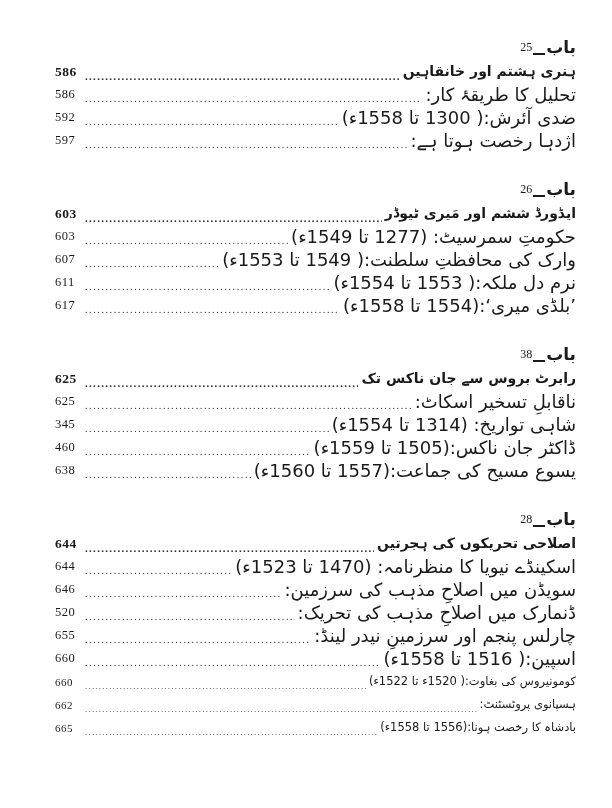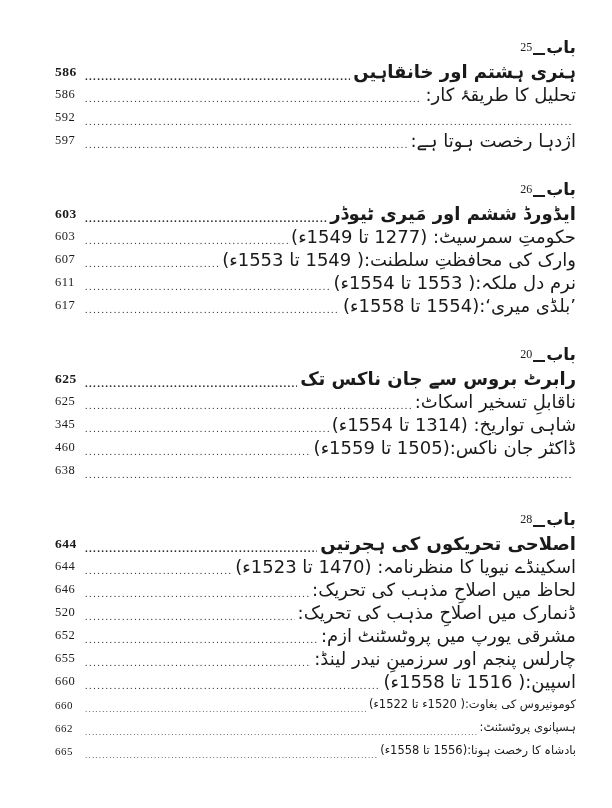--- a/index.html
+++ b/index.html
@@ -78,21 +78,21 @@
     font-size: 10px;
     letter-spacing: 1.6px;
     color: #2b2b2b;
     margin: 0 3px;
   }
   .dots::after {
     content: "............................................................................................................................................................................................................................";
   }
 
   .title-row .page { font-weight: bold; font-size: 13.5px; }
-  .title-row .title { font-weight: bold; font-size: 18px; }
+  .title-row .title { font-weight: bold; font-size: 14px; }
   .title-row .dots { font-weight: bold; font-size: 11px; letter-spacing: 1.3px; }
 
   .row.small { height: 23px; }
   .row.small .page { font-size: 11px; }
   .row.small .title { font-size: 11.5px; }
   .row.small .dots { font-size: 9px; letter-spacing: 1.2px; }
 </style>
 </head>
 <body>
 
@@ -110,20 +110,21 @@
       <span class="title" dir="rtl">ہنری ہشتم اور خانقاہیں</span>
     </div>
     <div class="row">
       <span class="page">586</span>
       <span class="dots"></span>
       <span class="title" dir="rtl">تحلیل کا طریقۂ کار:</span>
     </div>
     <div class="row">
       <span class="page">592</span>
       <span class="dots"></span>
+      <span class="title" dir="rtl">ضدی آئرش:( 1300 تا 1558ء)</span>
     </div>
     <div class="row">
       <span class="page">597</span>
       <span class="dots"></span>
       <span class="title" dir="rtl">اژدہا رخصت ہوتا ہے:</span>
     </div>
   </section>
 
   <section class="chapter">
     <div class="chapter-head" dir="rtl">
@@ -155,21 +156,21 @@
       <span class="page">617</span>
       <span class="dots"></span>
       <span class="title" dir="rtl">’بلڈی میری‘:(1554 تا 1558ء)</span>
     </div>
   </section>
 
   <section class="chapter">
     <div class="chapter-head" dir="rtl">
       <span class="bab">باب</span>
       <span class="bab-line"></span>
-      <span class="bab-num">20</span>
+      <span class="bab-num">38</span>
     </div>
     <div class="row title-row">
       <span class="page">625</span>
       <span class="dots"></span>
       <span class="title" dir="rtl">رابرٹ بروس سے جان ناکس تک</span>
     </div>
     <div class="row">
       <span class="page">625</span>
       <span class="dots"></span>
       <span class="title" dir="rtl">ناقابلِ تسخیر اسکاٹ:</span>
@@ -180,20 +181,21 @@
       <span class="title" dir="rtl">شاہی تواریخ: (1314 تا 1554ء)</span>
     </div>
     <div class="row">
       <span class="page">460</span>
       <span class="dots"></span>
       <span class="title" dir="rtl">ڈاکٹر جان ناکس:(1505 تا 1559ء)</span>
     </div>
     <div class="row">
       <span class="page">638</span>
       <span class="dots"></span>
+      <span class="title" dir="rtl">یسوع مسیح کی جماعت:(1557 تا 1560ء)</span>
     </div>
   </section>
 
   <section class="chapter">
     <div class="chapter-head" dir="rtl">
       <span class="bab">باب</span>
       <span class="bab-line"></span>
       <span class="bab-num">28</span>
     </div>
     <div class="row title-row">
@@ -202,31 +204,26 @@
       <span class="title" dir="rtl">اصلاحی تحریکوں کی ہجرتیں</span>
     </div>
     <div class="row">
       <span class="page">644</span>
       <span class="dots"></span>
       <span class="title" dir="rtl">اسکینڈے نیویا کا منظرنامہ: (1470 تا 1523ء)</span>
     </div>
     <div class="row">
       <span class="page">646</span>
       <span class="dots"></span>
-      <span class="title" dir="rtl">لحاظ میں اصلاحِ مذہب کی تحریک:</span>
+      <span class="title" dir="rtl">سویڈن میں اصلاحِ مذہب کی سرزمین:</span>
     </div>
     <div class="row">
       <span class="page">520</span>
       <span class="dots"></span>
       <span class="title" dir="rtl">ڈنمارک میں اصلاحِ مذہب کی تحریک:</span>
-    </div>
-    <div class="row">
-      <span class="page">652</span>
-      <span class="dots"></span>
-      <span class="title" dir="rtl">مشرقی یورپ میں پروٹسٹنٹ ازم:</span>
     </div>
     <div class="row">
       <span class="page">655</span>
       <span class="dots"></span>
       <span class="title" dir="rtl">چارلس پنجم اور سرزمینِ نیدر لینڈ:</span>
     </div>
     <div class="row">
       <span class="page">660</span>
       <span class="dots"></span>
       <span class="title" dir="rtl">اسپین:( 1516 تا 1558ء)</span>

